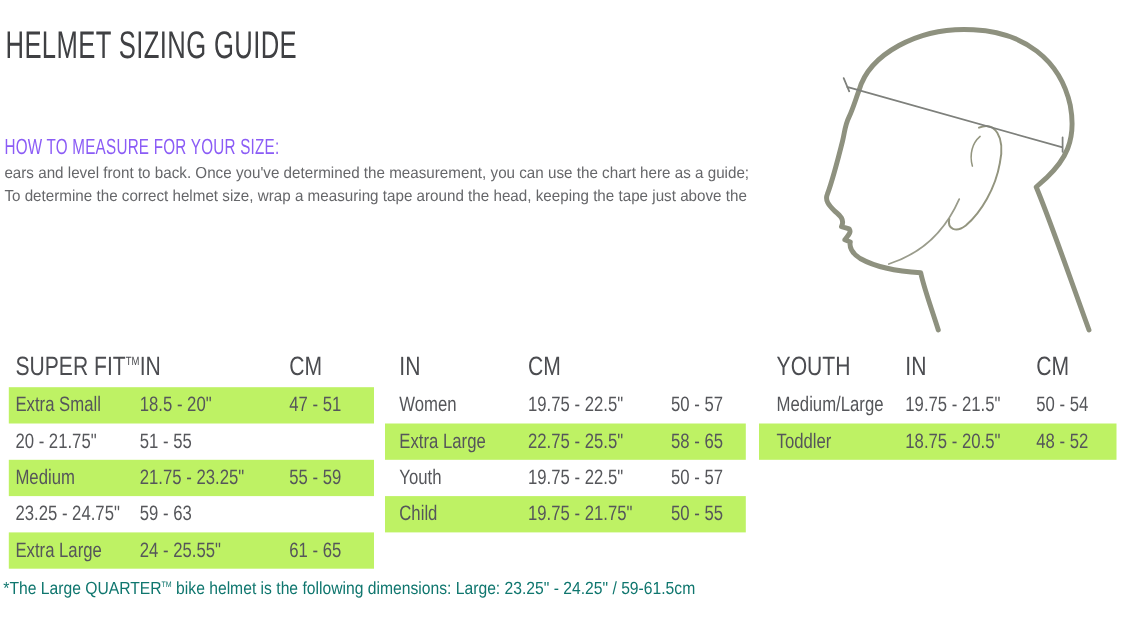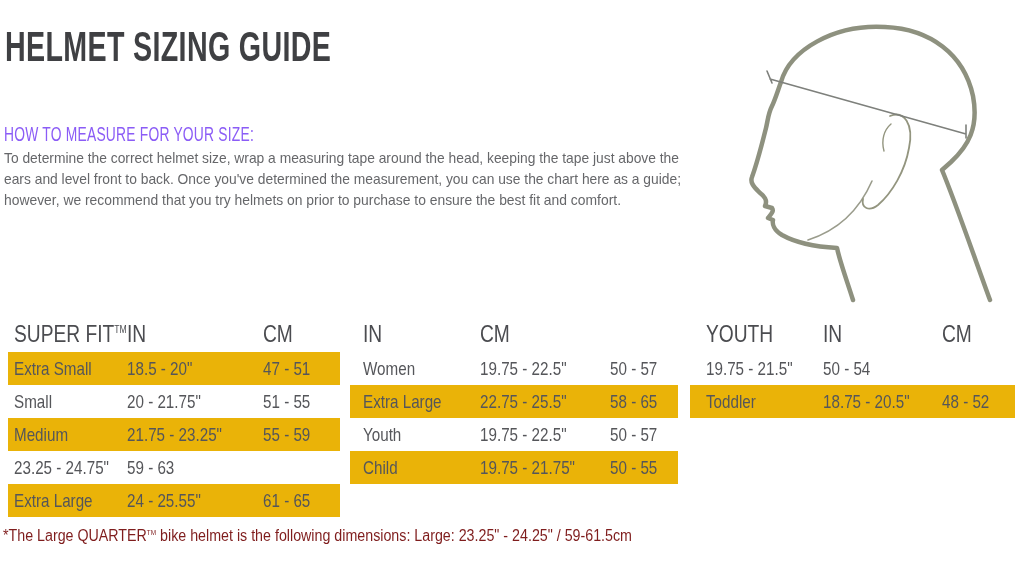--- a/index.html
+++ b/index.html
@@ -5,52 +5,51 @@
   html,body{margin:0;padding:0;}
   body{
     width:1024px;height:576px;background:#ffffff;position:relative;overflow:hidden;
     font-family:"Liberation Sans", sans-serif;
   }
   .abs{position:absolute;}
   .fit{display:inline-block;white-space:nowrap;transform-origin:0 50%;}
   .cnd{display:inline-block;white-space:nowrap;transform:scaleX(0.8);transform-origin:0 50%;}
   sup{font-size:0.45em;vertical-align:super;letter-spacing:0;}
 
-  #page-title{left:5px;top:22px;font-size:43px;color:#3f4043;letter-spacing:0.5px;font-weight:bold;}
+  #page-title{left:5px;top:22px;font-size:35px;color:#3f4043;letter-spacing:0.5px;}
   #howto-heading{left:4px;top:123px;font-size:20px;color:#8b5cf6;letter-spacing:0.3px;}
   #howto-paragraph{left:4px;top:148px;width:760px;font-size:14.5px;line-height:21px;color:#66676a;}
-  #footnote{left:3px;top:527px;font-size:16px;color:#7f1d1d;}
+  #footnote{left:3px;top:527px;font-size:16px;color:#0f766e;}
 
   .sztable{position:absolute;top:316px;}
   .thead{height:36px;display:grid;align-items:center;color:#4b4c50;font-size:24px;}
   .trow{height:33px;display:grid;align-items:center;font-size:19px;color:#55565a;}
-  .trow.alt{background:#eab308;text-decoration:underline;}
+  .trow.alt{background:#bef264;text-decoration:underline;}
   .t1{left:8px;width:332px;}
   .t1 .thead,.t1 .trow{grid-template-columns:113px 136px 1fr;padding-left:6px;}
   .t2{left:350px;width:328px;}
   .t2 .thead,.t2 .trow{grid-template-columns:117px 130px 1fr;padding-left:13px;}
   .t3{left:690px;width:325px;}
   .t3 .thead,.t3 .trow{grid-template-columns:117px 119px 1fr;padding-left:16px;}
 
   #head-illustration{left:742px;top:16px;}
 </style>
 </head>
 <body>
 
 <div class="abs" id="page-title">
   <span class="fit" style="transform: scaleX(0.666143);">HELMET SIZING GUIDE</span>
 </div>
 
 <div class="abs" id="howto-heading">
   <span class="fit" style="transform: scaleX(0.692581);">HOW TO MEASURE FOR YOUR SIZE:</span>
 </div>
 <div class="abs" id="howto-paragraph">
+  <div><span class="fit" style="transform: scaleX(0.952892);">ears and level front to back. Once you've determined the measurement, you can use the chart here as a guide;</span></div>
   <div><span class="fit" style="transform: scaleX(0.952675);">To determine the correct helmet size, wrap a measuring tape around the head, keeping the tape just above the</span></div>
-  <div><span class="fit" style="transform: scaleX(0.952892);">ears and level front to back. Once you've determined the measurement, you can use the chart here as a guide;</span></div>
-  <div><span class="fit" style="transform: scaleX(0.956914);">however, we recommend that you try helmets on prior to purchase to ensure the best fit and comfort.</span></div>
 </div>
 
 <svg class="abs" id="head-illustration" width="252" height="292" viewBox="0 0 252 292" fill="none" xmlns="http://www.w3.org/2000/svg">
   <path d="M 111 284
            C 104 262, 98 246, 95 232
            C 78 231, 56 228, 40 219
            C 32 214, 30 208, 31 204
            L 26 202
            C 30 197, 32 195, 30 192
            L 23 190
@@ -75,21 +74,20 @@
     <div><span class="cnd"><span>SUPER FIT</span><sup>TM</sup></span></div>
     <div><span class="cnd">IN</span></div>
     <div><span class="cnd">CM</span></div>
   </div>
   <div class="trow alt">
     <div><span class="cnd">Extra Small</span></div>
     <div><span class="cnd">18.5 - 20"</span></div>
     <div><span class="cnd">47 - 51</span></div>
   </div>
   <div class="trow">
-    <div><span class="cnd">Small</span></div>
     <div><span class="cnd">20 - 21.75"</span></div>
     <div><span class="cnd">51 - 55</span></div>
   </div>
   <div class="trow alt">
     <div><span class="cnd">Medium</span></div>
     <div><span class="cnd">21.75 - 23.25"</span></div>
     <div><span class="cnd">55 - 59</span></div>
   </div>
   <div class="trow">
     <div><span class="cnd">23.25 - 24.75"</span></div>
@@ -129,20 +127,21 @@
   </div>
 </div>
 
 <div class="sztable t3">
   <div class="thead">
     <div><span class="cnd">YOUTH</span></div>
     <div><span class="cnd">IN</span></div>
     <div><span class="cnd">CM</span></div>
   </div>
   <div class="trow">
+    <div><span class="cnd">Medium/Large</span></div>
     <div><span class="cnd">19.75 - 21.5"</span></div>
     <div><span class="cnd">50 - 54</span></div>
   </div>
   <div class="trow alt">
     <div><span class="cnd">Toddler</span></div>
     <div><span class="cnd">18.75 - 20.5"</span></div>
     <div><span class="cnd">48 - 52</span></div>
   </div>
 </div>
 

